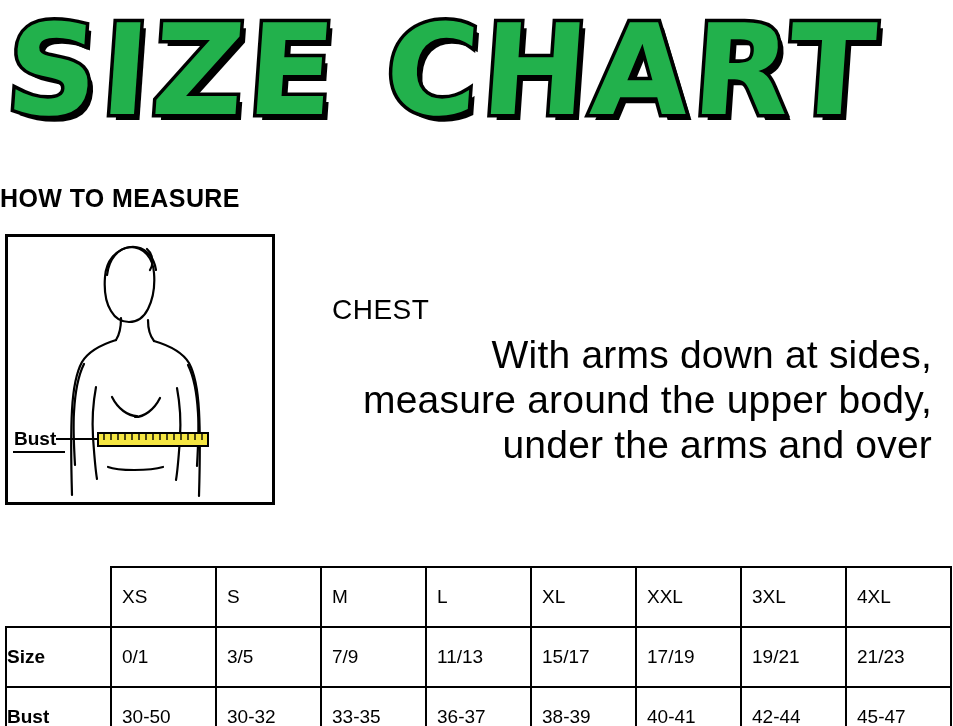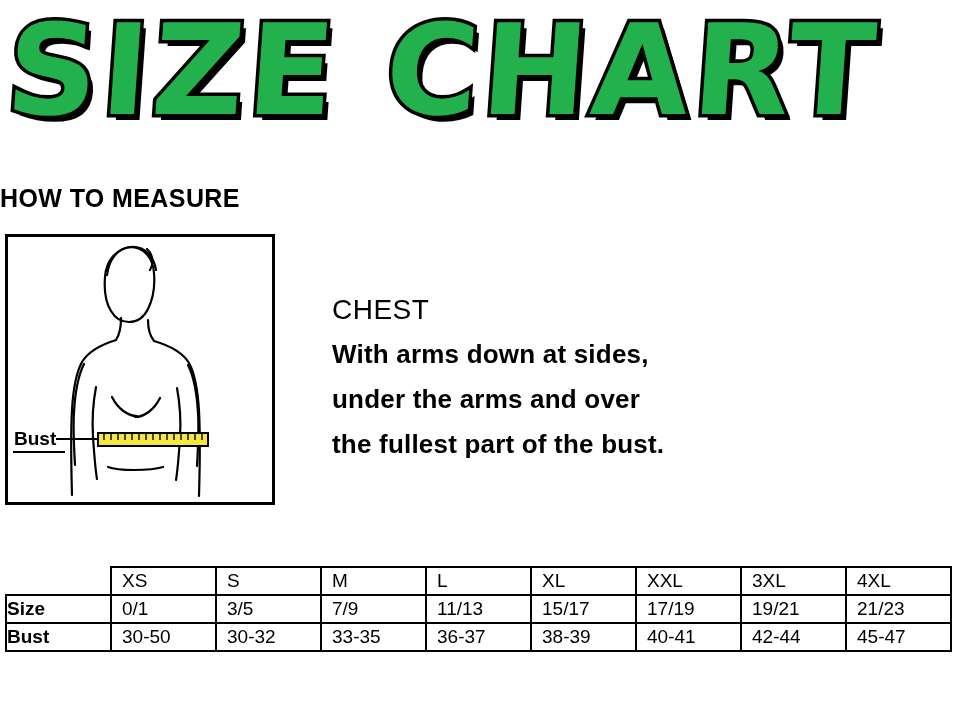--- a/index.html
+++ b/index.html
@@ -77,39 +77,40 @@
     width: 600px;
   }
   .desc-title {
     font-size: 28px;
     line-height: 44px;
     font-family: "Liberation Sans", sans-serif;
     font-weight: 400;
     letter-spacing: 0.5px;
   }
   .desc-line {
-    font-size: 26px;
+    font-size: 39px;
     line-height: 45px;
     font-family: "Liberation Sans", sans-serif;
-    font-weight: 700;
+    font-weight: 400;
     letter-spacing: 0.2px;
+    text-align: right;
   }
 
   
   .size-table {
     position: absolute;
     left: 5px;
     top: 566px;
     width: 945px;
     border-collapse: collapse;
     table-layout: fixed;
   }
   .size-table td {
     border: 2px solid #000;
-    height: 28px;
+    height: 60px;
     font-size: 19px;
     font-family: "Liberation Sans", sans-serif;
     padding: 0 0 0 10px;
     vertical-align: middle;
     box-sizing: border-box;
   }
   .size-table td.rowhead {
     font-weight: bold;
     width: 105px;
     padding-left: 0;
@@ -183,22 +184,22 @@
 
     <line x1="48" y1="202" x2="90" y2="202" stroke="#000000" stroke-width="2"></line>
   </svg>
 </div>
 <div class="bust-label">Bust</div>
 <div class="bust-underline"></div>
 
 <div class="desc">
   <div class="desc-title">CHEST</div>
   <div class="desc-line">With arms down at sides,</div>
+  <div class="desc-line">measure around the upper body,</div>
   <div class="desc-line">under the arms and over</div>
-  <div class="desc-line">the fullest part of the bust.</div>
 </div>
 
 <table class="size-table">
   <colgroup>
     <col style="width:105px">
     <col style="width:105px">
     <col style="width:105px">
     <col style="width:105px">
     <col style="width:105px">
     <col style="width:105px">

